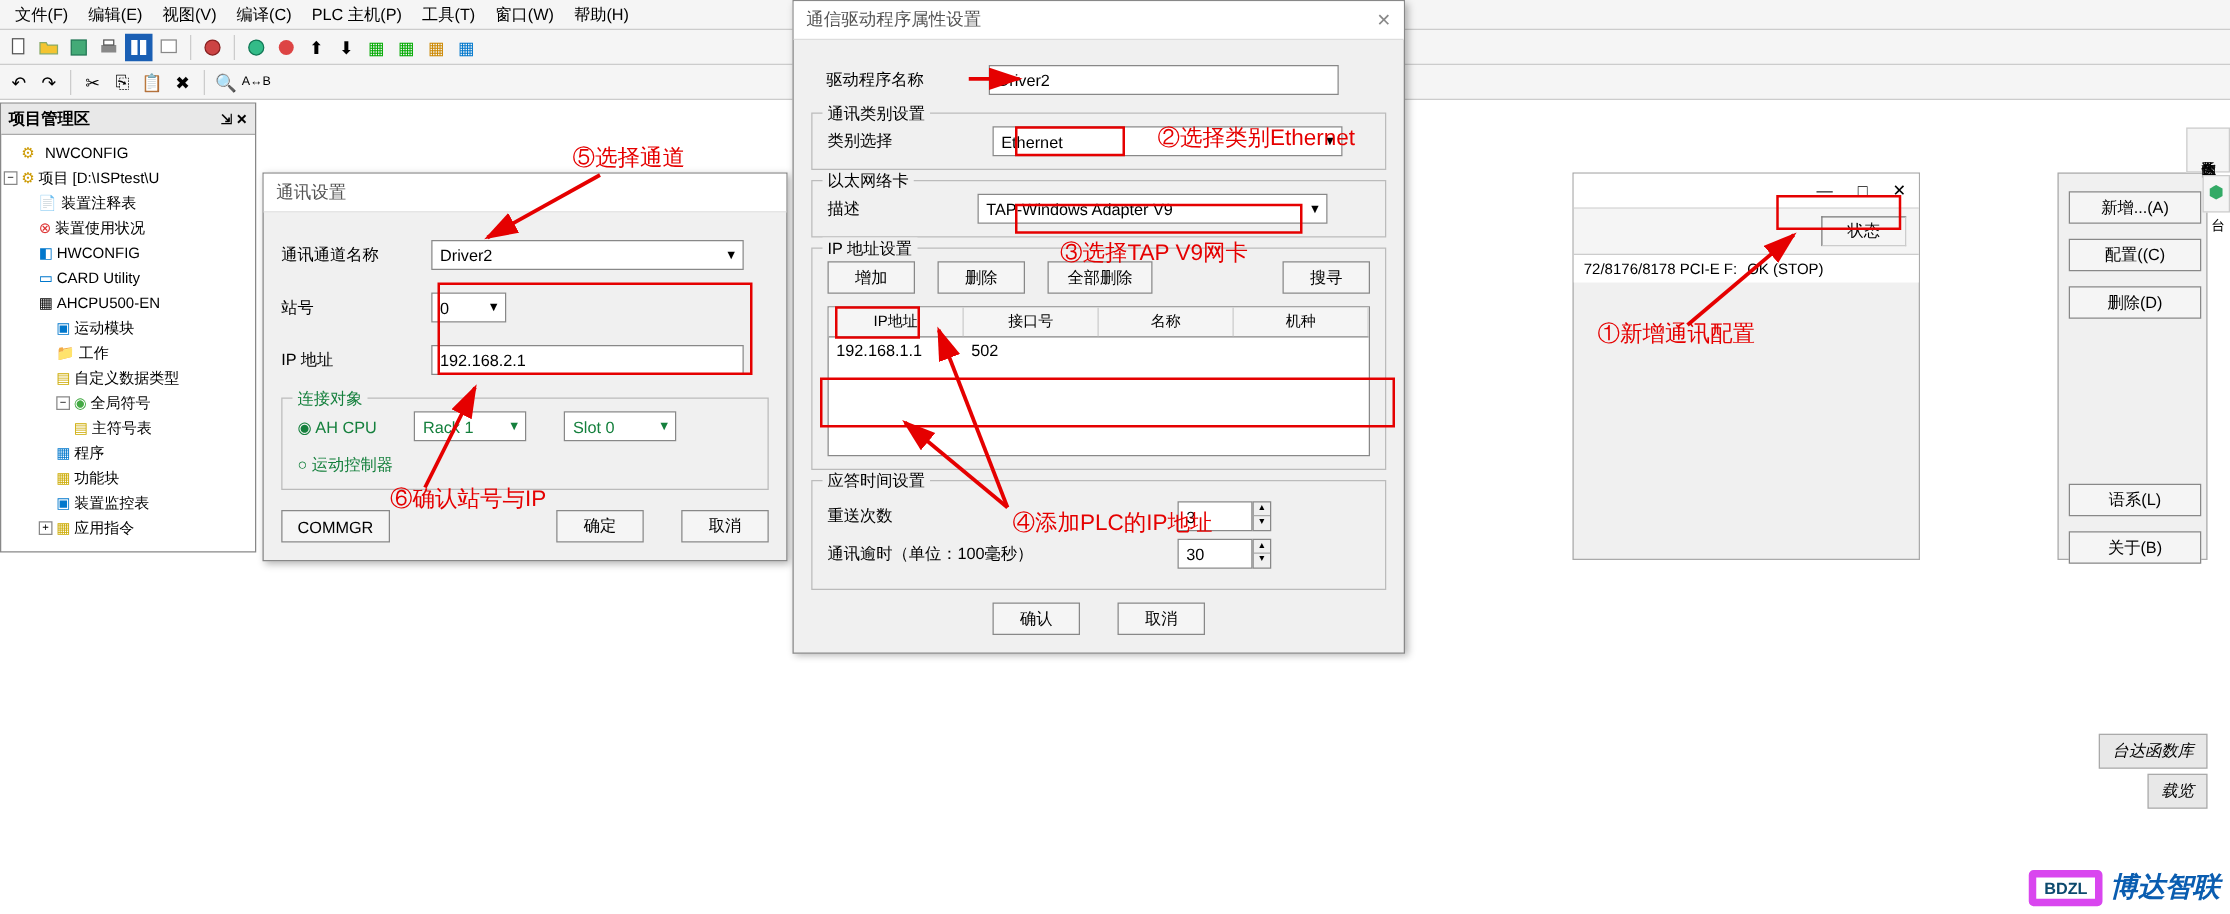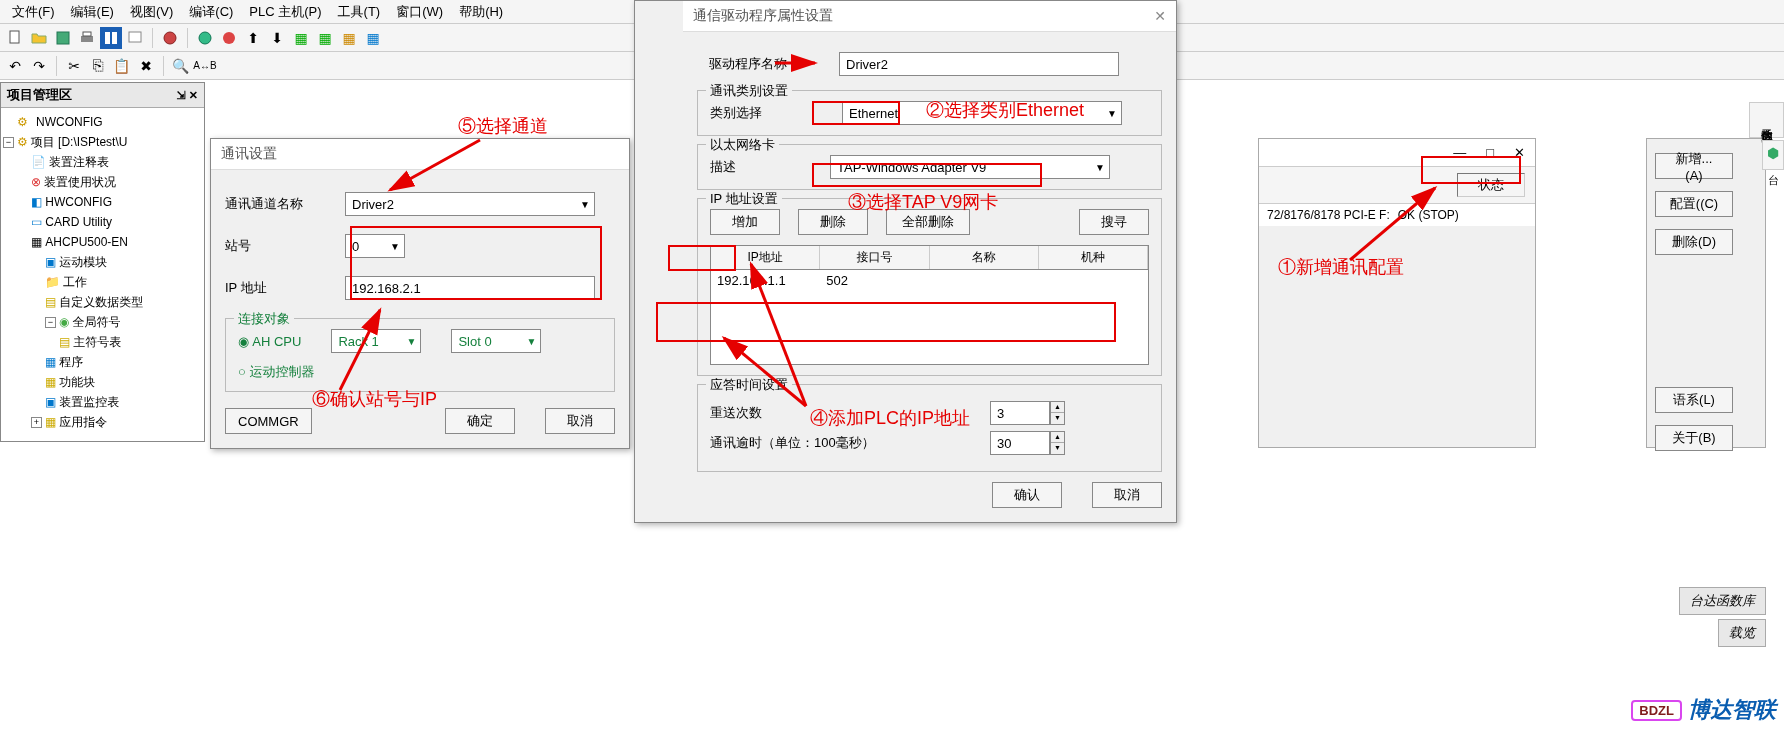--- a/index.html
+++ b/index.html
@@ -41,39 +41,39 @@
 .disabled { color:#15803d; }
 
 
 .hl { border:2px solid #e50000; position:absolute; pointer-events:none; }
 .ann { position:absolute; color:#e50000; font-size:18px; font-weight:500; pointer-events:none; }
 .arrow-svg { position:absolute; pointer-events:none; }
 
 
 .right-strip { position:absolute; right:0; top:102px; width:35px; height:36px; background:#f5f5f5; border:1px solid #ccc; writing-mode:vertical-rl; display:flex; align-items:center; justify-content:center; padding:6px 2px; font-size:12px; }
 .right-panel { position:absolute; background:#f0f0f0; border:1px solid #aaa; padding:8px; }
-.right-panel .btn { width:78px; margin:6px 0; }
+.right-panel .btn { width:106px; margin:6px 0; }
 
 
 .iptable { width:100%; border:1px solid #888; background:#fff; }
 .iptable-hdr { display:flex; background:#f5f5f5; border-bottom:1px solid #888; }
 .iptable-hdr div { flex:1; border-right:1px solid #ccc; padding:3px 6px; text-align:center; font-size:12px; }
 .iptable-row { display:flex; }
 .iptable-row div { flex:1; padding:3px 6px; font-size:13px; }
 
 
 .spinner { display:inline-flex; align-items:center; }
 .spinner .input { width:60px; }
 .spin-btns { display:flex; flex-direction:column; border:1px solid #888; height:24px; }
 .spin-btns span { font-size:7px; line-height:10px; padding:0 3px; border-bottom:1px solid #aaa; }
 .spin-btns span:last-child { border:none; }
 
 
 .logo-region { position:absolute; right:8px; bottom:6px; display:flex; align-items:center; gap:6px; }
-.logo-box { border:2px solid #d946ef; border-radius:4px; padding:1px 6px; color:#7f1d1d; font-weight:bold; font-size:13px; letter-spacing:0; }
+.logo-box { border:6px solid #d946ef; border-radius:4px; padding:1px 6px; color:#0c4a6e; font-weight:bold; font-size:13px; letter-spacing:0; }
 .logo-text { color:#0a5db0; font-size:22px; font-weight:700; font-style:italic; }
 
 .bottom-tab { position:absolute; background:#e8e8e8; border:1px solid #aaa; padding:4px 10px; font-size:13px;font-style:italic; }
 </style>
 </head>
 <body>
 
 <div class="menubar">
   <span>文件(F)</span>
   <span>编辑(E)</span>
@@ -273,21 +273,21 @@
     <div style="display:flex; justify-content:space-between; margin-top:16px">
       <button class="btn">COMMGR</button>
       <div style="display:flex; gap:30px">
         <button class="btn">确定</button>
         <button class="btn">取消</button>
       </div>
     </div>
   </div>
 </div>
 
-<div class="dialog" style="left:634px; top:0; width:543px;padding-left:48px;">
+<div class="dialog" style="left:634px; top:0; width:490px;">
   <div class="dlg-title">
     <span>通信驱动程序属性设置</span>
     <span style="color:#888">✕</span>
   </div>
   <div class="dlg-body">
     <div style="display:flex; align-items:center; gap:20px; margin:6px 12px 14px">
       <span style="width:110px">驱动程序名称</span>
       <div class="input" style="width:280px">Driver2</div>
     </div>
     <div class="fieldset">
@@ -349,21 +349,21 @@
         <span style="width:280px">通讯逾时（单位：100毫秒）</span>
         <div class="spinner">
             <div class="input">30</div>
             <div class="spin-btns">
               <span>▲</span>
               <span>▼</span>
             </div>
           </div>
       </div>
     </div>
-    <div style="display:flex; justify-content:flex-end; gap:30px; margin-top:10px">
+    <div style="display:flex; justify-content:center; gap:30px; margin-top:10px">
       <button class="btn">确认</button>
       <button class="btn">取消</button>
     </div>
   </div>
 </div>
 
 <div class="right-panel" style="right:248px; top:138px; width:278px; height:310px; padding:0">
   <div style="display:flex; justify-content:flex-end; gap:20px; padding:6px 10px; border-bottom:1px solid #ccc; background:#fff; font-size:13px">
     <span>―</span>
       <span>□</span>

